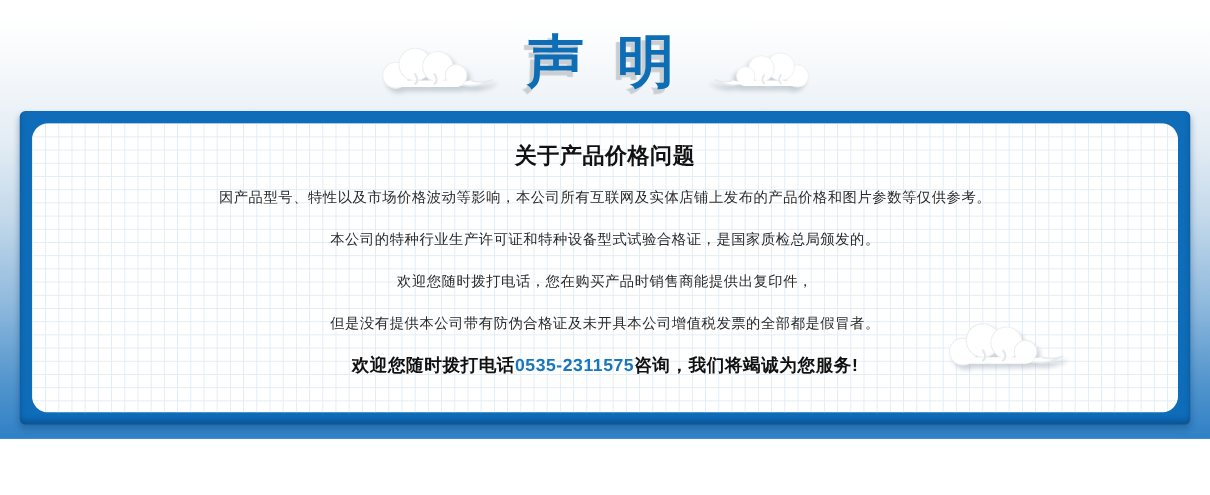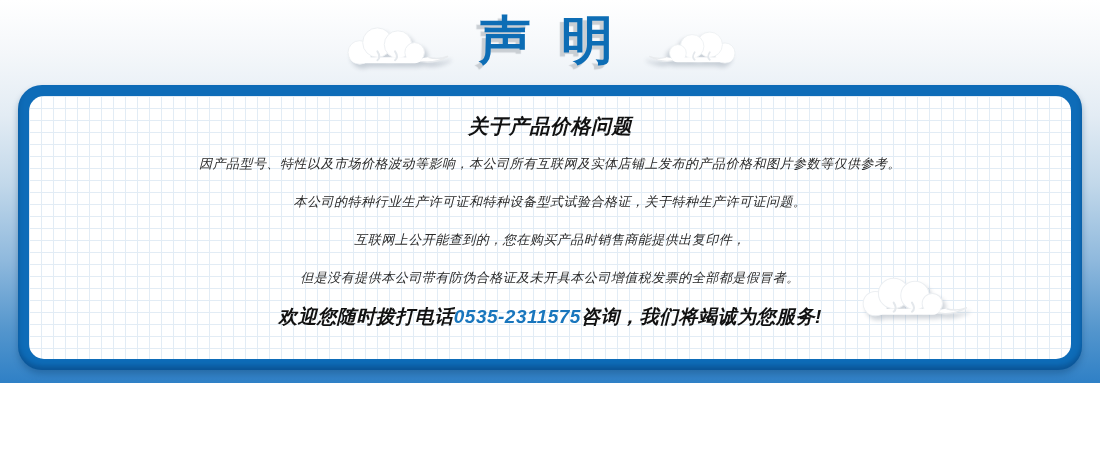--- a/index.html
+++ b/index.html
@@ -15,20 +15,21 @@
     width: 1100px;
     height: 383px;
     background: linear-gradient(180deg,
       #ffffff 0%,
       #f4f7fa 14%,
       #e3ecf4 30%,
       #c2d8ea 48%,
       #8fb9dd 68%,
       #5496cd 86%,
       #2f80c6 100%);
+    margin-top: 16px;
   }
   
   .header {
     position: absolute;
     top: 0; left: 0;
     width: 100%;
     height: 85px;
   }
   .page-title {
     position: absolute;
@@ -51,24 +52,23 @@
   .cloud-right  { top: 27px; left: 642px; width: 102px; transform: scaleX(-1); }
   .cloud-bottom { right: 96px; bottom: 36px; width: 122px; }
   
   .notice-card {
     position: absolute;
     left: 18px;
     right: 18px;
     top: 85px;
     bottom: 13px;
     background: #0e6cb8;
-    border-radius: 24px;
+    border-radius: 5px;
     box-shadow: 0 4px 6px rgba(10, 60, 110, 0.35),
                 inset 0 -4px 5px rgba(5, 40, 85, 0.35);
-    font-style: italic;
   }
   .notice-inner {
     position: absolute;
     inset: 11px;
     background-color: #ffffff;
     background-image:
       linear-gradient(#e2ecf5 1px, transparent 1px),
       linear-gradient(90deg, #e2ecf5 1px, transparent 1px);
     background-size: 12px 12px;
     border-radius: 15px;
@@ -87,21 +87,21 @@
     white-space: nowrap;
   }
   .heading {
     font-size: 20px;
     line-height: 38px;
     font-weight: bold;
     color: #111111;
     letter-spacing: 0.5px;
   }
   .contact-line {
-    font-size: 19px;
+    font-size: 16px;
     line-height: 40px;
     font-weight: bold;
     color: #111111;
     letter-spacing: 0.5px;
     white-space: nowrap;
   }
   .phone-number {
     color: #1976bd;
     font-weight: bold;
   }
@@ -139,22 +139,22 @@
     </span>
   </div>
 
   <div class="notice-card">
     <div class="notice-inner">
 
       <div class="notice-text">
         <div class="heading">关于产品价格问题</div>
         <div class="line">因产品型号、特性以及市场价格波动等影响，本公司所有互联网及实体店铺上发布的产品价格和图片参数等仅供参考。</div>
 
-        <div class="line">本公司的特种行业生产许可证和特种设备型式试验合格证，关于特种生产许可证问题。</div>
-        <div class="line">互联网上公开能查到的，您在购买产品时销售商能提供出复印件，</div>
+        <div class="line">本公司的特种行业生产许可证和特种设备型式试验合格证，是国家质检总局颁发的。</div>
+        <div class="line">欢迎您随时拨打电话，您在购买产品时销售商能提供出复印件，</div>
         <div class="line">但是没有提供本公司带有防伪合格证及未开具本公司增值税发票的全部都是假冒者。</div>
 
         <div class="contact-line">
           <span>欢迎您随时拨打电话</span><span class="phone-number">0535-2311575</span><span>咨询，我们将竭诚为您服务!</span>
         </div>
       </div>
 
       <span class="cloud cloud-bottom">
         <svg viewBox="0 0 120 50" width="122" height="51" aria-hidden="true">
           <path d="M76 38 q18 7 36 -3 q-10 4 -20 1" fill="#ffffff" stroke="#e8ebee" stroke-width="1.5"></path>

